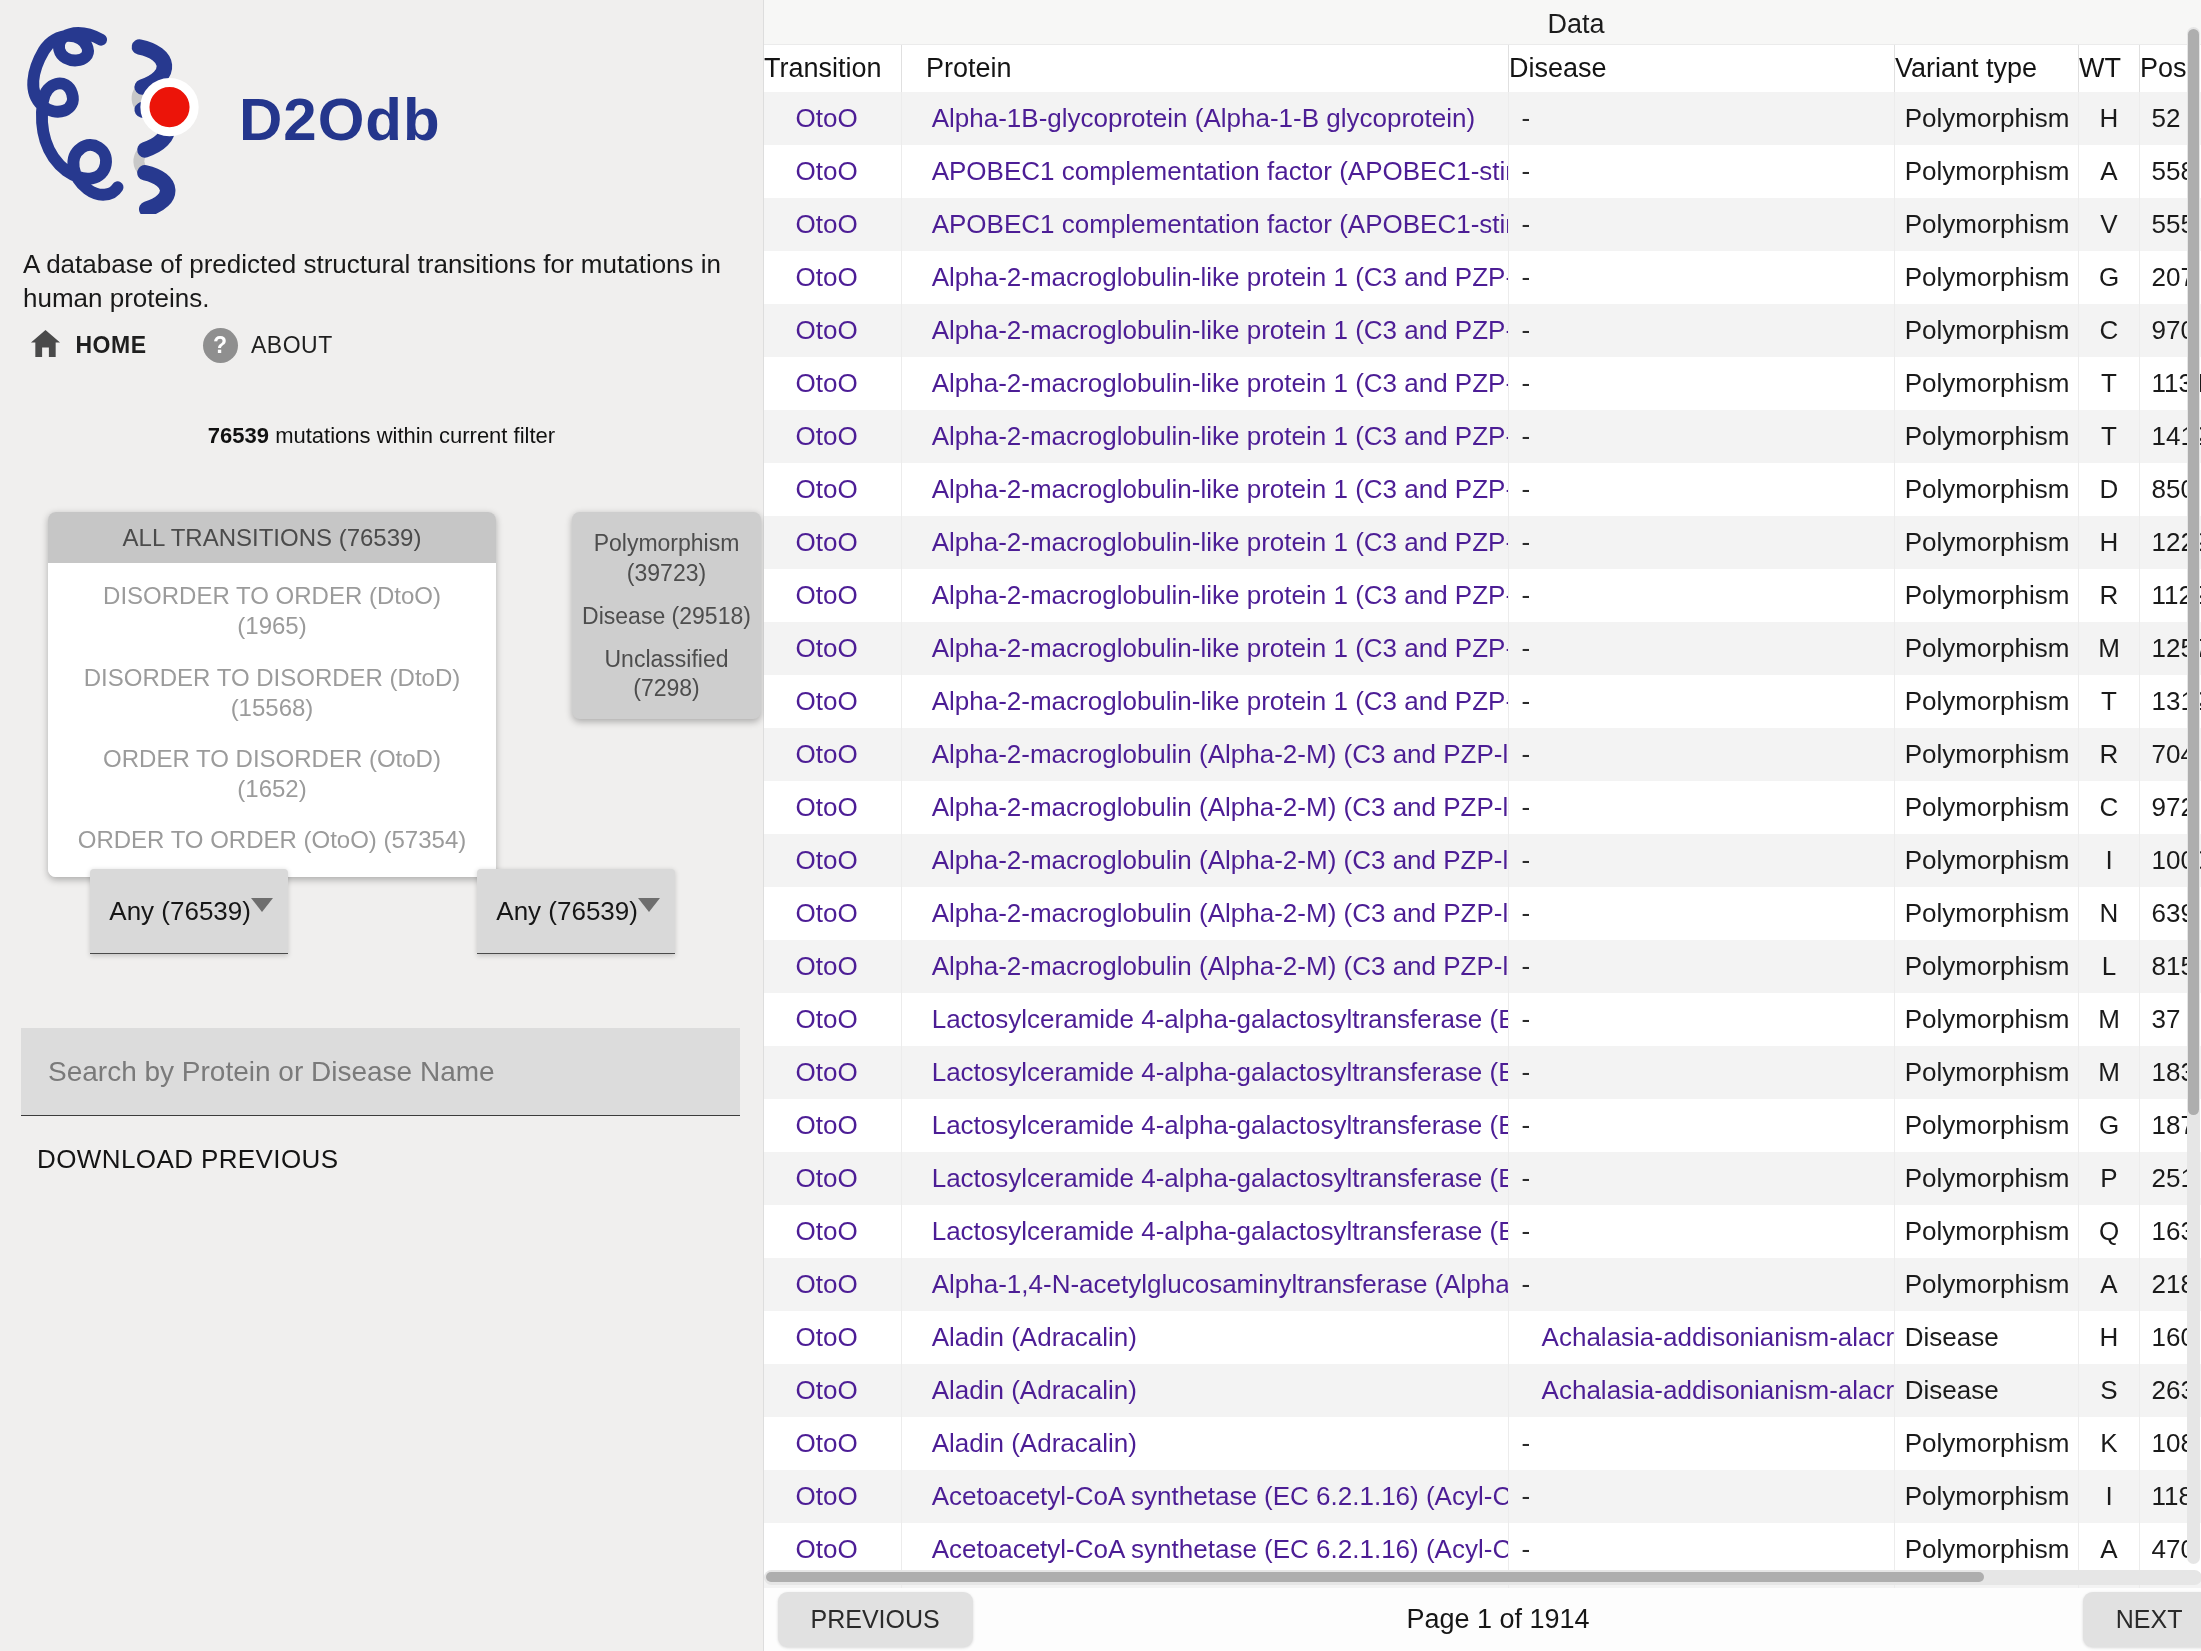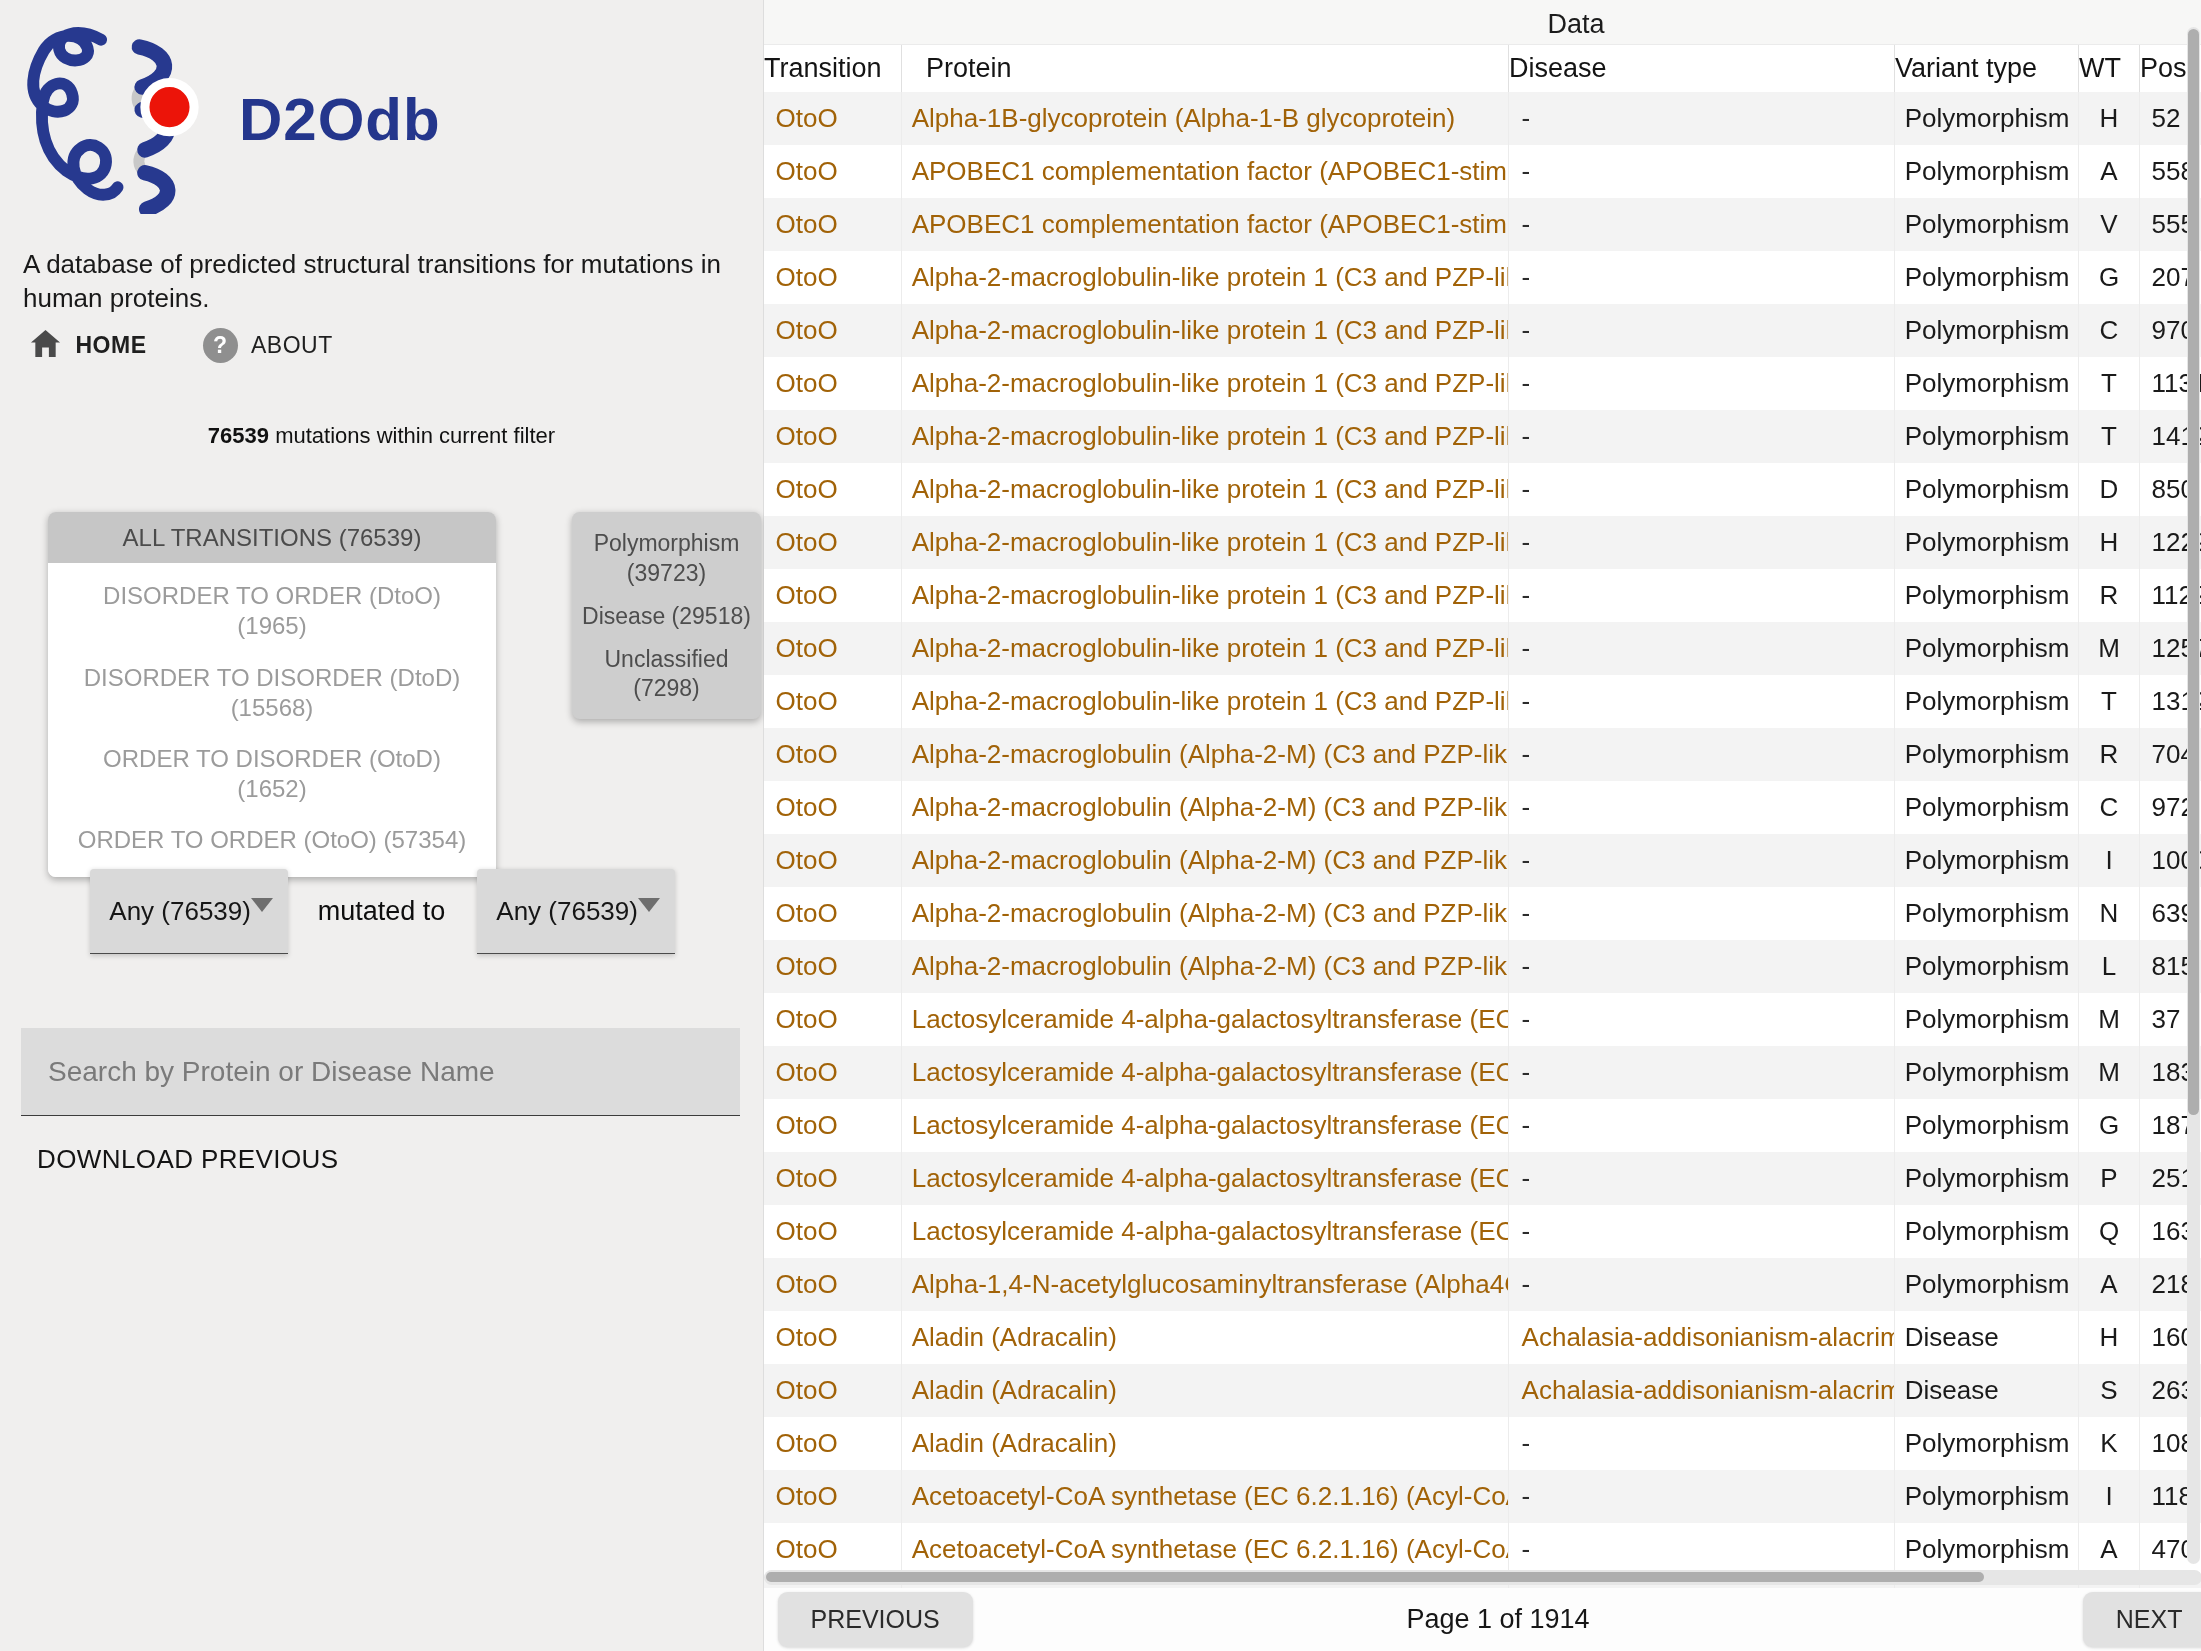--- a/index.html
+++ b/index.html
@@ -61,21 +61,21 @@
   .tbody{position:absolute;left:0;top:92px;width:1624px;}
   .tr{display:flex;height:53px;}
   .tr.odd{background:#f3f3f3;}
   .tr.even{background:#ffffff;}
   .td{height:53px;line-height:53px;font-size:26px;white-space:nowrap;overflow:hidden;
       border-left:1px solid #ececec;box-sizing:border-box;}
   .td:first-child{border-left:none;}
   .c0{width:137px;} .c1{width:607px;padding-left:24px;} .c2{width:386px;} .c3{width:184px;} .c4{width:61px;} .c5{width:120px;}
   .td.c0{padding-left:11.6px;} .td.c1{padding-left:9.7px;} .td.c2{padding-left:12.6px;}
   .td.c3{padding-left:9.7px;color:#1a1a1a;} .td.c4{text-align:center;color:#1a1a1a;} .td.c5{padding-left:11.6px;color:#1a1a1a;}
-  .link{color:#a16207;cursor:pointer;}
+  .link{color:#4c1d95;cursor:pointer;margin-left:20px;}
   .dash{color:#2b2b2b;}
 
   .hscroll{position:absolute;left:0;top:1570px;width:1438px;height:14.5px;background:#e6e6e6;border-radius:7.7px;z-index:5;}
   .hthumb{position:absolute;left:1.9px;top:1.9px;width:1218px;height:10.6px;background:#aeaeae;border-radius:5.8px;}
   .vscroll{position:absolute;right:1.9px;top:27px;width:13.5px;height:1537px;background:#e6e6e6;border-radius:6.8px;z-index:6;}
   .vthumb{position:absolute;left:1.4px;top:1.9px;width:10.6px;height:1086px;background:#aeaeae;border-radius:5.8px;}
 
   .tfooter{position:absolute;left:0;top:1588px;width:1438px;height:63px;background:#fdfdfd;z-index:7;}
   .pgbtn{position:absolute;top:3.9px;height:55px;background:#e1e1e1;border:none;border-radius:9.7px;
          font-family:"Liberation Sans",sans-serif;font-size:25px;color:#2a2a2a;padding:0 33px;cursor:pointer;
@@ -147,21 +147,20 @@
         <div class="variant-item">Polymorphism (39723)</div>
         <div class="variant-item">Disease (29518)</div>
         <div class="variant-item">Unclassified (7298)</div>
       </div>
 
     <div class="dd-row">
       <div class="dropdown dd1">
         <span>Any (76539)</span>
         <span class="caret"></span>
       </div>
-      <div class="mutated">mutated to</div>
       <div class="dropdown dd2">
         <span>Any (76539)</span>
         <span class="caret"></span>
       </div>
     </div>
 
     <div class="search">
       <input type="text" value="" placeholder="Search by Protein or Disease Name" style="">
     </div>
 

